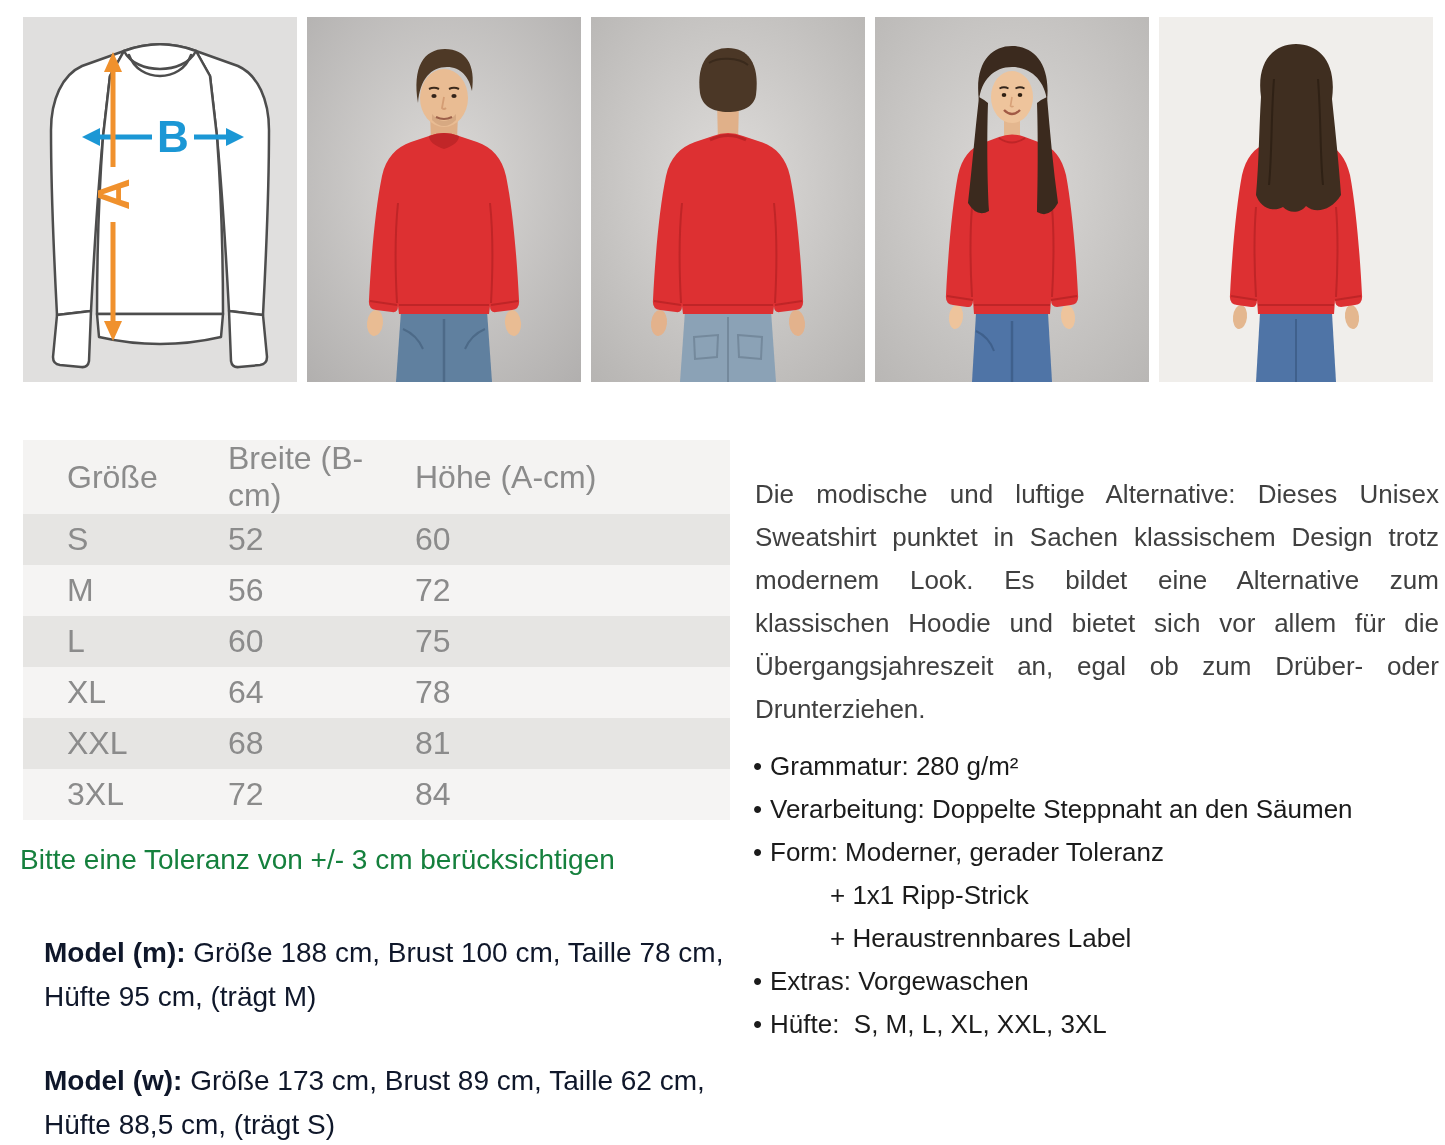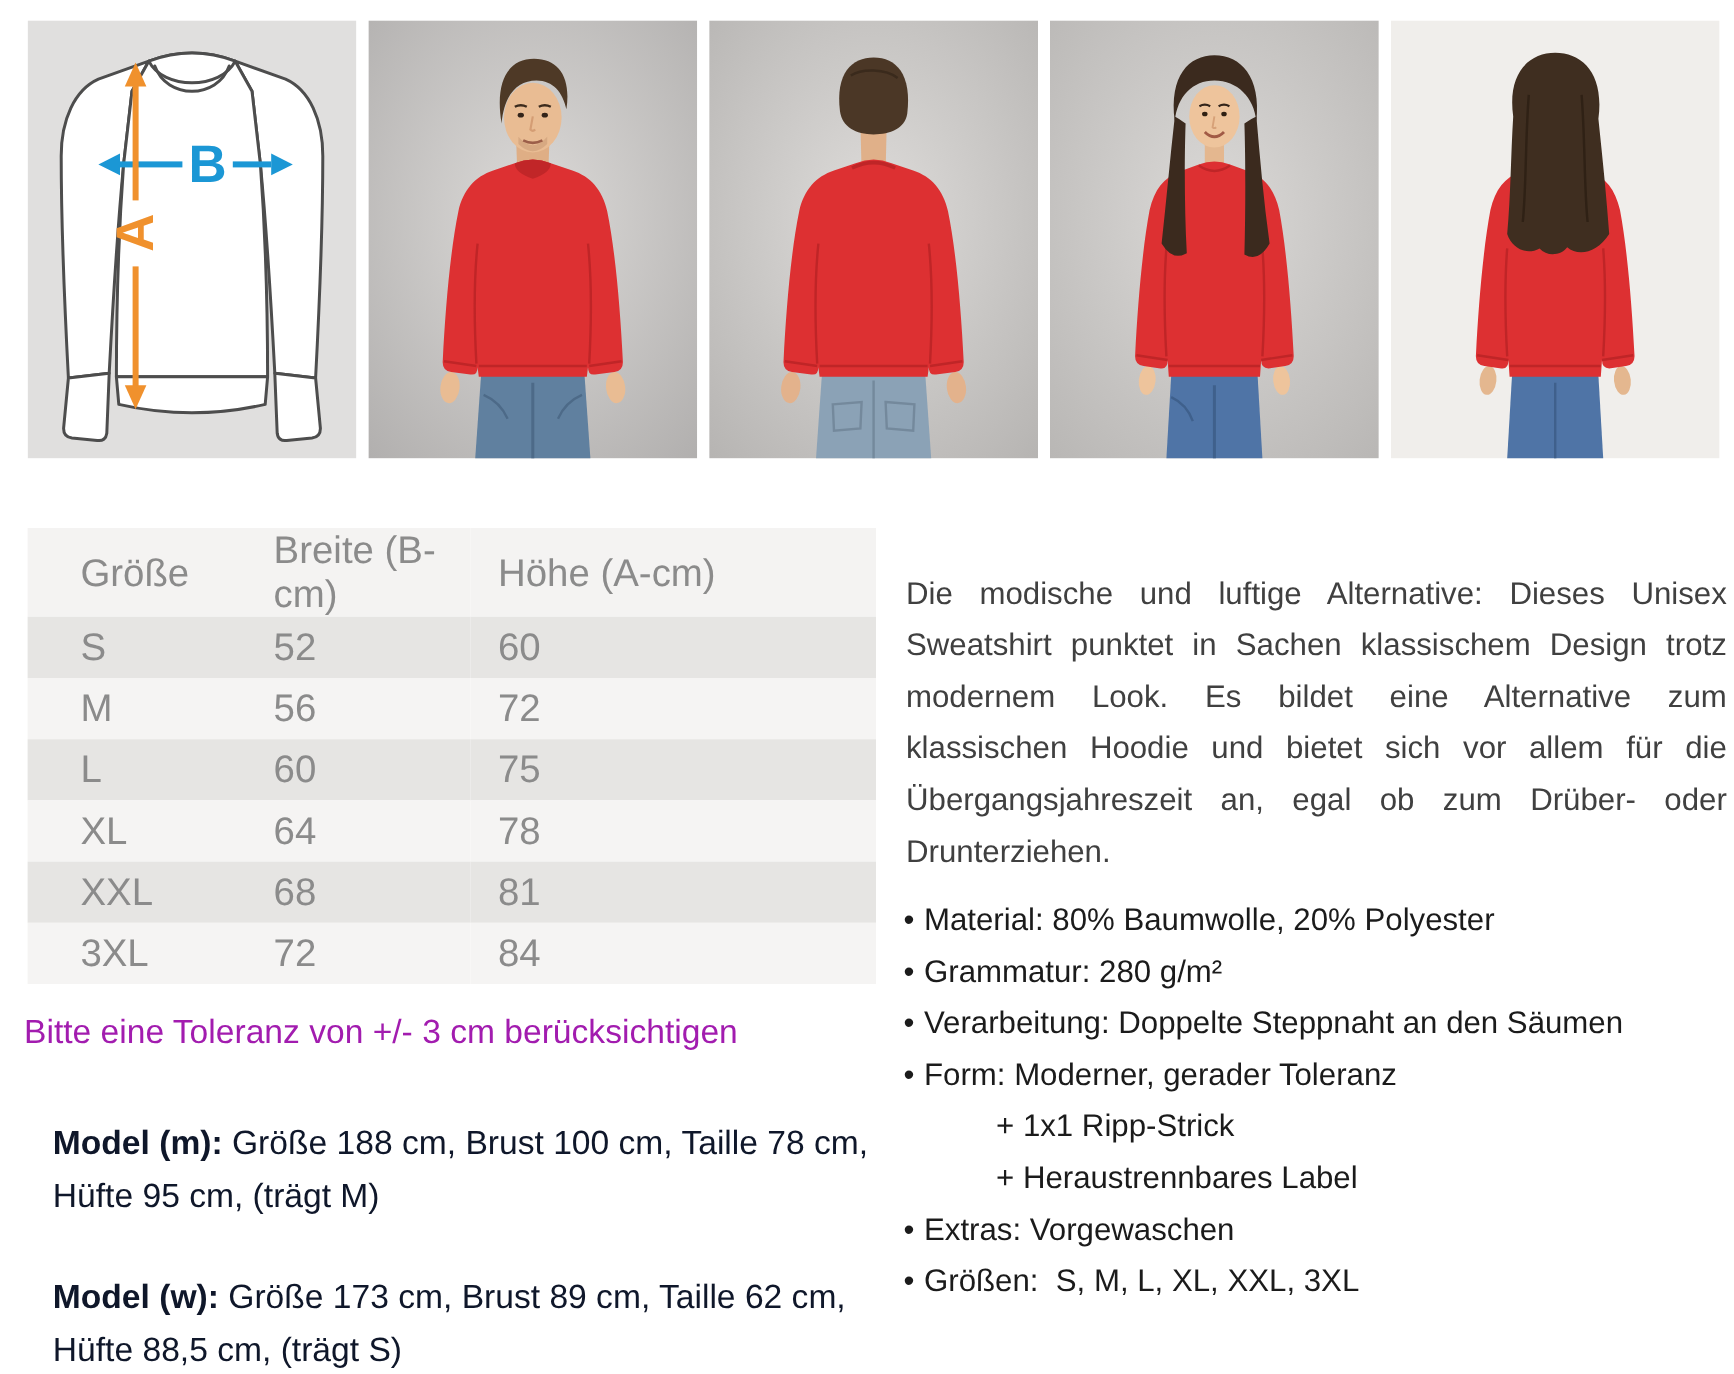--- a/index.html
+++ b/index.html
@@ -37,21 +37,21 @@
   }
   table.size-table th:first-child, table.size-table td:first-child { padding-left: 44px; }
   table.size-table thead tr { height: 54px; background: #f4f3f2; }
   table.size-table tbody tr { height: 51px; }
   table.size-table tbody tr.dark  { background: #e6e5e3; }
   table.size-table tbody tr.light { background: #f5f4f3; }
 
   
   .tolerance-note {
     position: absolute; top: 816px; left: 20px;
-    font-size: 28px; color: #a21caf;
+    font-size: 28px; color: #15803d;
   }
   .model-block {
     position: absolute; left: 44px; width: 697px;
     font-size: 28px; line-height: 44px; color: #0f172a;
   }
   .model-block.m { top: 903px; }
   .model-block.w { top: 1031px; }
   .model-block strong { font-weight: bold; }
 
   
@@ -318,21 +318,20 @@
 </p>
 
 <p class="model-block w">
   <strong>Model (w):</strong>
   <span>Größe 173 cm, Brust 89 cm, Taille 62 cm, Hüfte 88,5 cm, (trägt S)</span>
 </p>
 
 <p class="description">Die modische und luftige Alternative: Dieses Unisex Sweatshirt punktet in Sachen klassischem Design trotz modernem Look. Es bildet eine Alternative zum klassischen Hoodie und bietet sich vor allem für die Übergangsjahreszeit an, egal ob zum Drüber- oder Drunterziehen.</p>
 
 <div class="details-list">
-  <div class="detail-item bullet">Material: 80% Baumwolle, 20% Polyester</div>
   <div class="detail-item bullet">Grammatur: 280 g/m²</div>
   <div class="detail-item bullet">Verarbeitung: Doppelte Steppnaht an den Säumen</div>
   <div class="detail-item bullet">Form: Moderner, gerader Toleranz</div>
   <div class="detail-item cont">+ 1x1 Ripp-Strick</div>
   <div class="detail-item cont">+ Heraustrennbares Label</div>
   <div class="detail-item bullet">Extras: Vorgewaschen</div>
-  <div class="detail-item bullet">Größen:  S, M, L, XL, XXL, 3XL</div>
+  <div class="detail-item bullet">Hüfte:  S, M, L, XL, XXL, 3XL</div>
 </div>
 
 </body></html>

